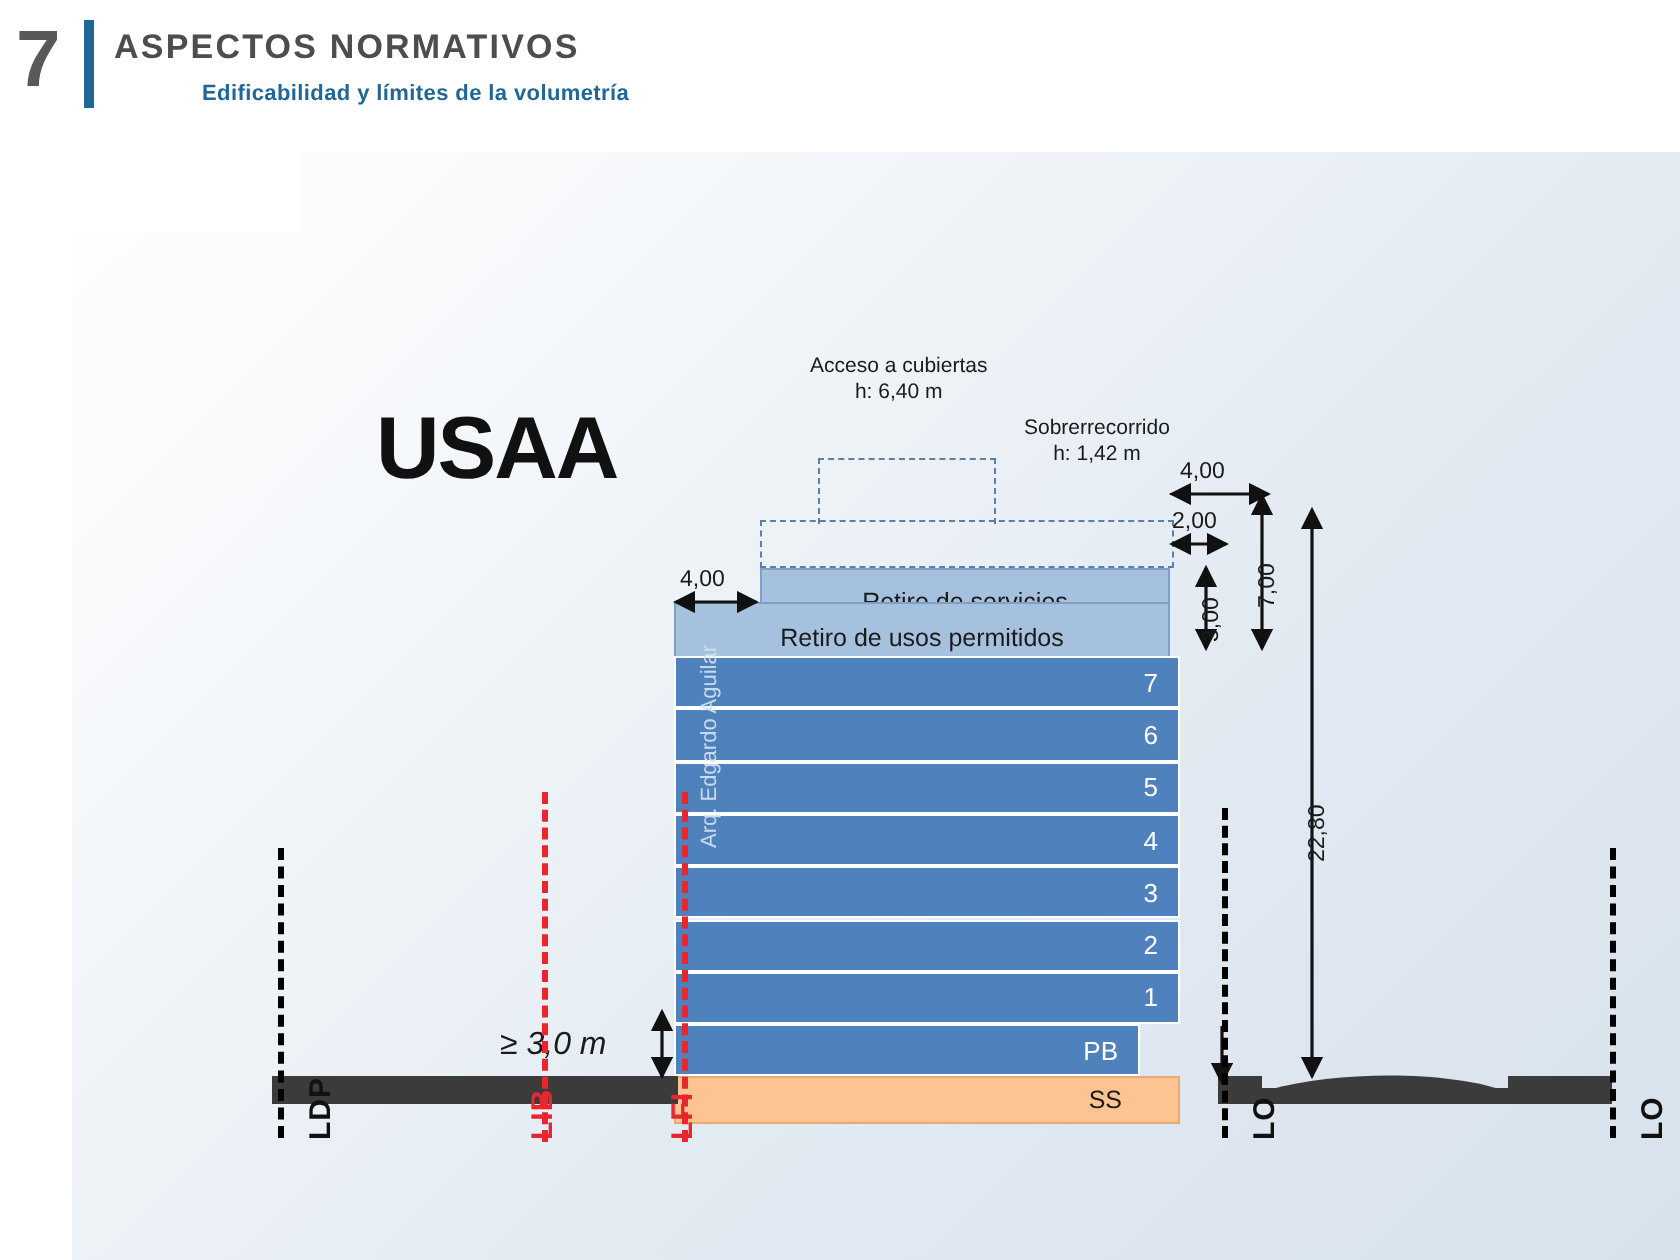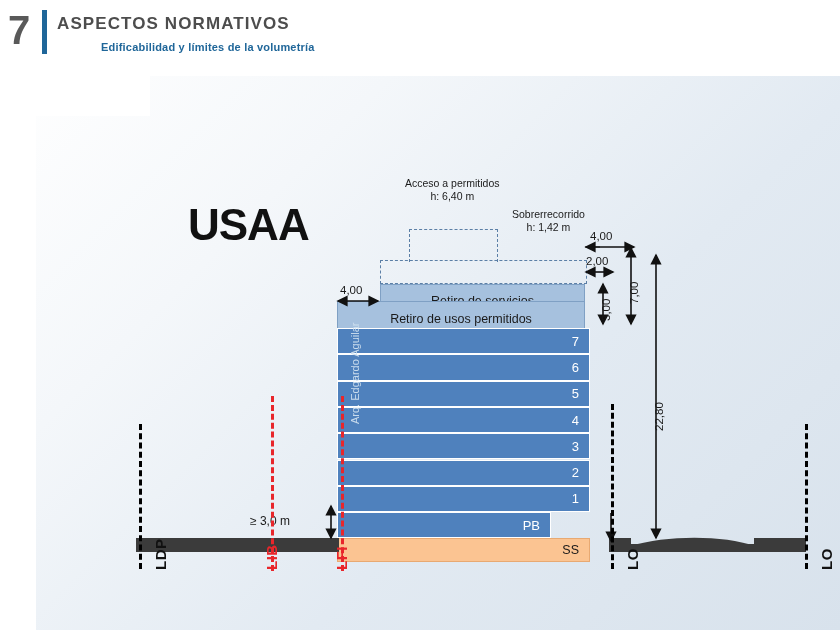--- a/index.html
+++ b/index.html
@@ -26,21 +26,21 @@
   
   .usaa{position:absolute;left:140px;top:122px;font-size:44px;font-weight:bold;color:#111111;letter-spacing:-1px;line-height:54px;margin-left:48px;}
   .usaa-sub{position:absolute;left:140px;top:186px;font-size:16px;font-weight:bold;color:#1a1a1a;line-height:21px;letter-spacing:.2px;}
 
   .dashbox{position:absolute;border:1.6px dashed #5b7fa6;background:transparent;}
 
   .band{position:absolute;box-sizing:border-box;display:flex;align-items:center;
         color:#ffffff;font-size:12px;}
   .band-light{background:#a6c1de;border:1px solid #7fa0c4;color:#1a1a1a;justify-content:center;font-size:12.5px;}
   .band-floor{background:#4f81bd;border:1px solid #ffffff;justify-content:flex-end;padding-right:10px;font-size:13px;}
-  .band-ss{background:#fbc492;border:1px solid #e8a972;color:#1a1a1a;justify-content:flex-end;padding-right:10px;font-size:12.5px;}
+  .band-ss{background:#fbc492;border:1px solid #e8a972;color:#1a1a1a;justify-content:flex-end;padding-right:28px;font-size:12.5px;}
 
   .watermark{position:absolute;color:#cfe0ef;font-size:11px;white-space:nowrap;
              transform-origin:0 0;transform:rotate(-90deg);opacity:.95;}
 
   
   .ground{position:absolute;background:#3b3b3b;}
 
   
   .vline{position:absolute;width:0;border-left:3px dashed #000000;}
   .vline-red{border-left:3.5px dashed #e8262b;}
@@ -69,21 +69,21 @@
     <div class="hdr-sub">Edificabilidad y límites de la volumetría</div>
   </div>
 
   <div class="canvas">
     <div class="leftmargin"></div>
     <div class="leftmargin2"></div>
 
     <div class="usaa">USAA</div>
 
     <div class="note" style="left:405px;top:101px;">
-      <div>Acceso a permitidos</div>
+      <div>Acceso a cubiertas</div>
       <div>h: 6,40 m</div>
     </div>
     <div class="note" style="left:500px;top:132px;margin-left:12px;">
       <div>Sobrerrecorrido</div>
       <div>h: 1,42 m</div>
     </div>
 
     <div class="dashbox" style="left:409px;top:153px;width:87px;height:32px;border-bottom:none;"></div>
 
     <div class="dashbox" style="left:380px;top:184px;width:205px;height:22px;"></div>
@@ -111,21 +111,21 @@
         </div>
         <div class="band band-floor" style="left: 337px; top: 357.2px; width: 253px; height: 26.3px;">
           <span>3</span>
         </div>
         <div class="band band-floor" style="left: 337px; top: 383.5px; width: 253px; height: 26.3px;">
           <span>2</span>
         </div>
         <div class="band band-floor" style="left: 337px; top: 409.8px; width: 253px; height: 26.3px;">
           <span>1</span>
         </div>
-        <div class="band band-floor" style="left: 337px; top: 436.1px; width: 214px; height: 26.3px;">
+        <div class="band band-floor" style="left: 337px; top: 436.1px; width: 233px; height: 26.3px;">
           <span>PB</span>
         </div>
       </div>
 
     <div class="band band-ss" style="left:337px;top:462px;width:253px;height:24px;">
       <span>SS</span>
     </div>
 
     <div class="watermark" style="left:349px;top:348px;">Arq. Edgardo Aguilar</div>
 
@@ -164,21 +164,21 @@
 
       <line x1="585" y1="171" x2="600" y2="171" stroke="#111" stroke-width="1"></line>
     </svg>
 
     <div class="dim" style="left:340px;top:208px;">4,00</div>
     <div class="dim" style="left:590px;top:154px;">4,00</div>
     <div class="dim" style="left:586px;top:179px;">2,00</div>
     <div class="dim-v" style="left:600px;top:245px;">3,00</div>
     <div class="dim-v" style="left:628px;top:228px;">7,00</div>
     <div class="dim-v" style="left:653px;top:355px;">22,80</div>
-    <div class="dim" style="left:250px;top:438px;font-size:12px;">≥ 3,0 m</div>
+    <div class="dim" style="left:250px;top:438px;font-size:16px;font-style:italic;">≥ 3,0 m</div>
 
     <div class="vline" style="left:139px;top:348px;height:145px;"></div>
     <div class="vlabel vlabel-black" style="left:152px;top:494px;">LDP</div>
 
     <div class="vline vline-red" style="left:271px;top:320px;height:175px;"></div>
     <div class="vlabel vlabel-red" style="left:263px;top:494px;">LIB</div>
 
     <div class="vline vline-red" style="left:341px;top:320px;height:175px;"></div>
     <div class="vlabel vlabel-red" style="left:333px;top:494px;">LFI</div>
 

